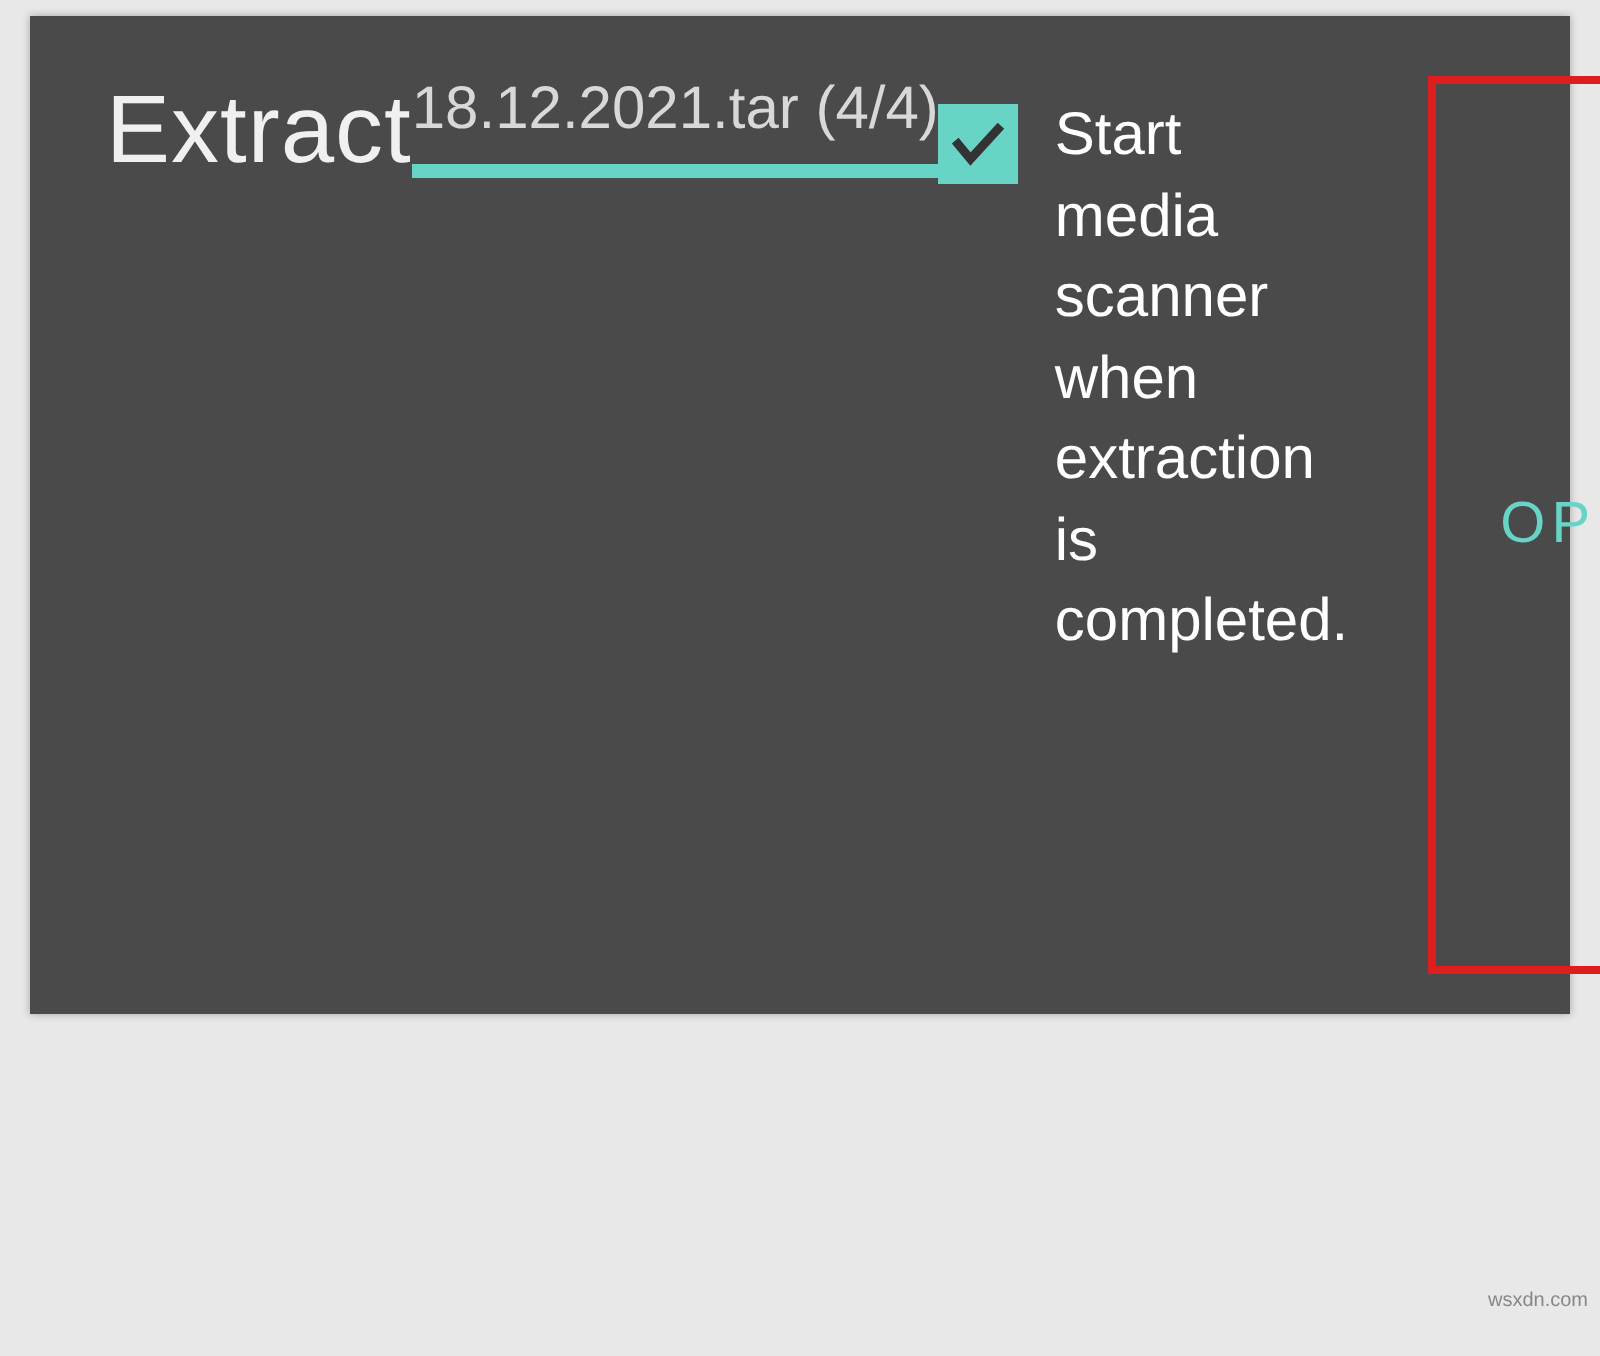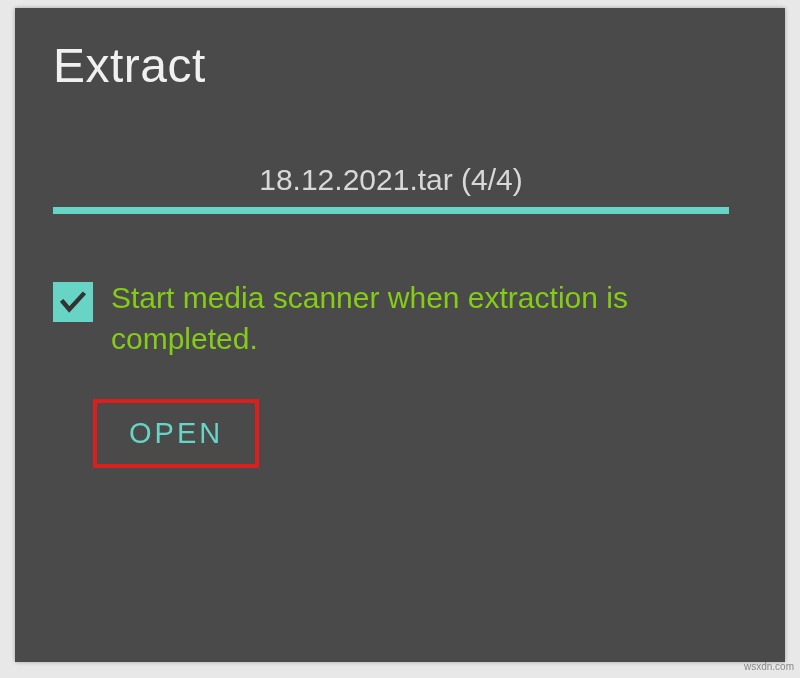--- a/index.html
+++ b/index.html
@@ -14,25 +14,25 @@
       font-family: -apple-system, BlinkMacSystemFont, 'Segoe UI', Helvetica, Arial, sans-serif;
       font-weight: 300;
       display: flex;
       align-items: flex-start;
       justify-content: center;
       padding-top: 8px;
       position: relative;
     }
     .dialog {
       width: 770px;
-      height: 654px;
+      height: 499px;
       background: #4a4a4a;
       padding: 30px 56px 20px 38px;
       display: flex;
-      flex-direction: column;
+      flex-direction: row;
       box-shadow: 0 0 4px rgba(0,0,0,0.3);
     }
     .title {
       color: #f0f0f0;
       font-size: 48px;
       font-weight: 300;
       margin-bottom: 70px;
       letter-spacing: 0.5px;
     }
     .progress-section {
@@ -70,21 +70,21 @@
       justify-content: center;
       flex-shrink: 0;
       margin-top: 4px;
       cursor: pointer;
     }
     .checkbox svg {
       width: 30px;
       height: 30px;
     }
     .checkbox-label {
-      color: #84cc16;
+      color: #ffffff;
       font-size: 30px;
       font-weight: 300;
       line-height: 1.35;
     }
     .button-row {
       display: flex;
       justify-content: space-between;
       gap: 32px;
       padding: 0 40px;
     }
@@ -97,21 +97,21 @@
       cursor: pointer;
       background: transparent;
       border: none;
       font-family: inherit;
     }
     .button.highlighted {
       border: 4px solid #dd1e1e;
     }
     .watermark {
       position: absolute;
-      bottom: 6px;
+      bottom: 22px;
       right: 6px;
       font-size: 10px;
       color: #888;
       font-weight: 400;
     }
   </style>
 </head>
 <body>
 
 <div class="dialog">

